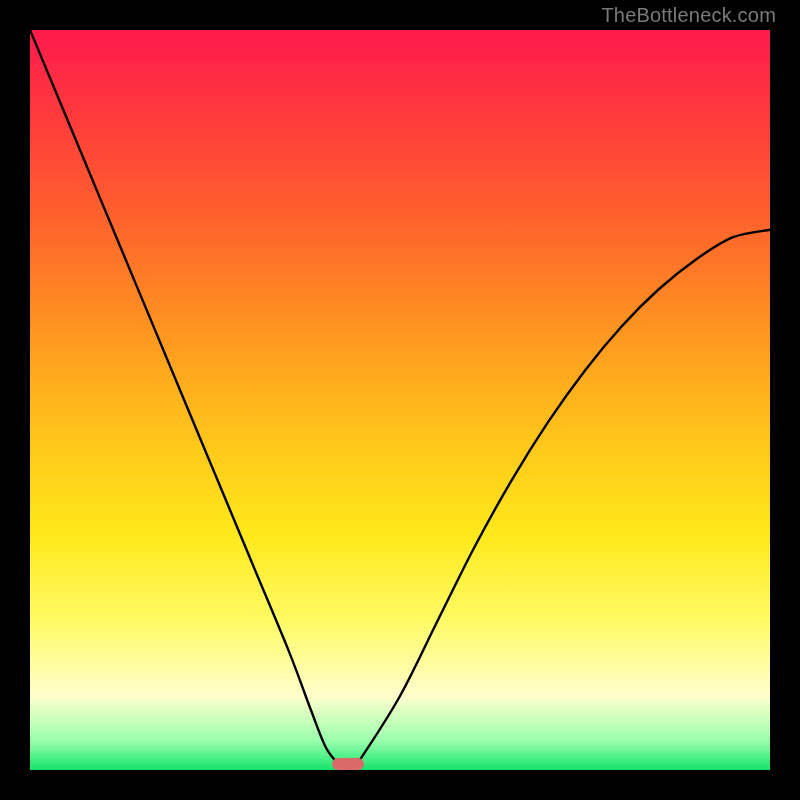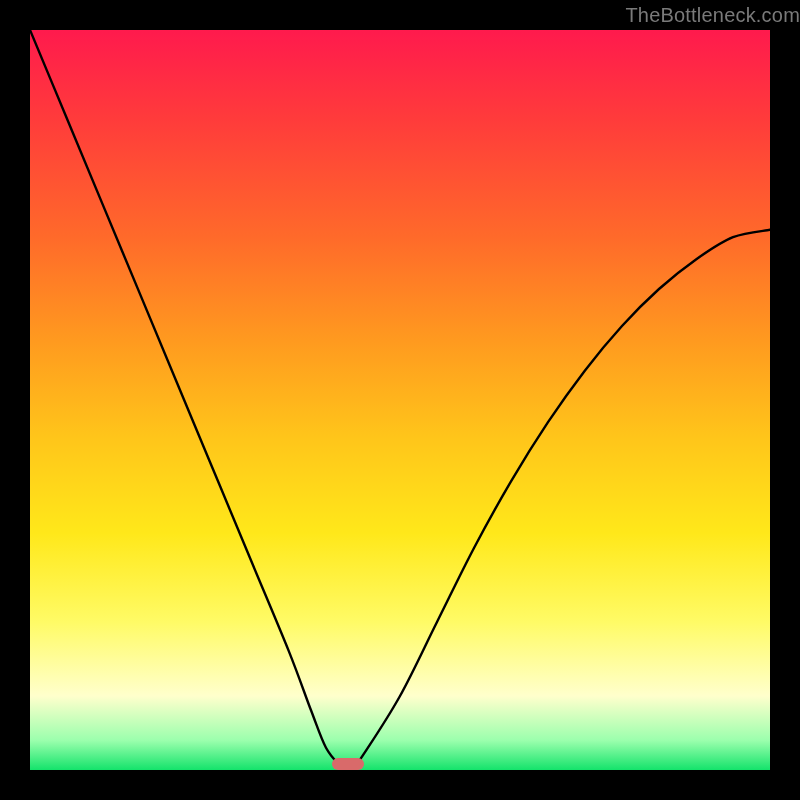--- a/index.html
+++ b/index.html
@@ -32,21 +32,21 @@
       #ffe81a 68%,
       #fffb66 80%,
       #ffffcc 90%,
       #9bffad 96%,
       #14e36b 100%
     );
   }
   .watermark {
     position: absolute;
     top: 4px;
-    right: 0;
+    right: 24px;
     color: #7a7a7a;
     font-size: 20px;
     letter-spacing: 0.2px;
     user-select: none;
   }
   svg.curve {
     position: absolute;
     inset: 0;
   }
   .marker {

